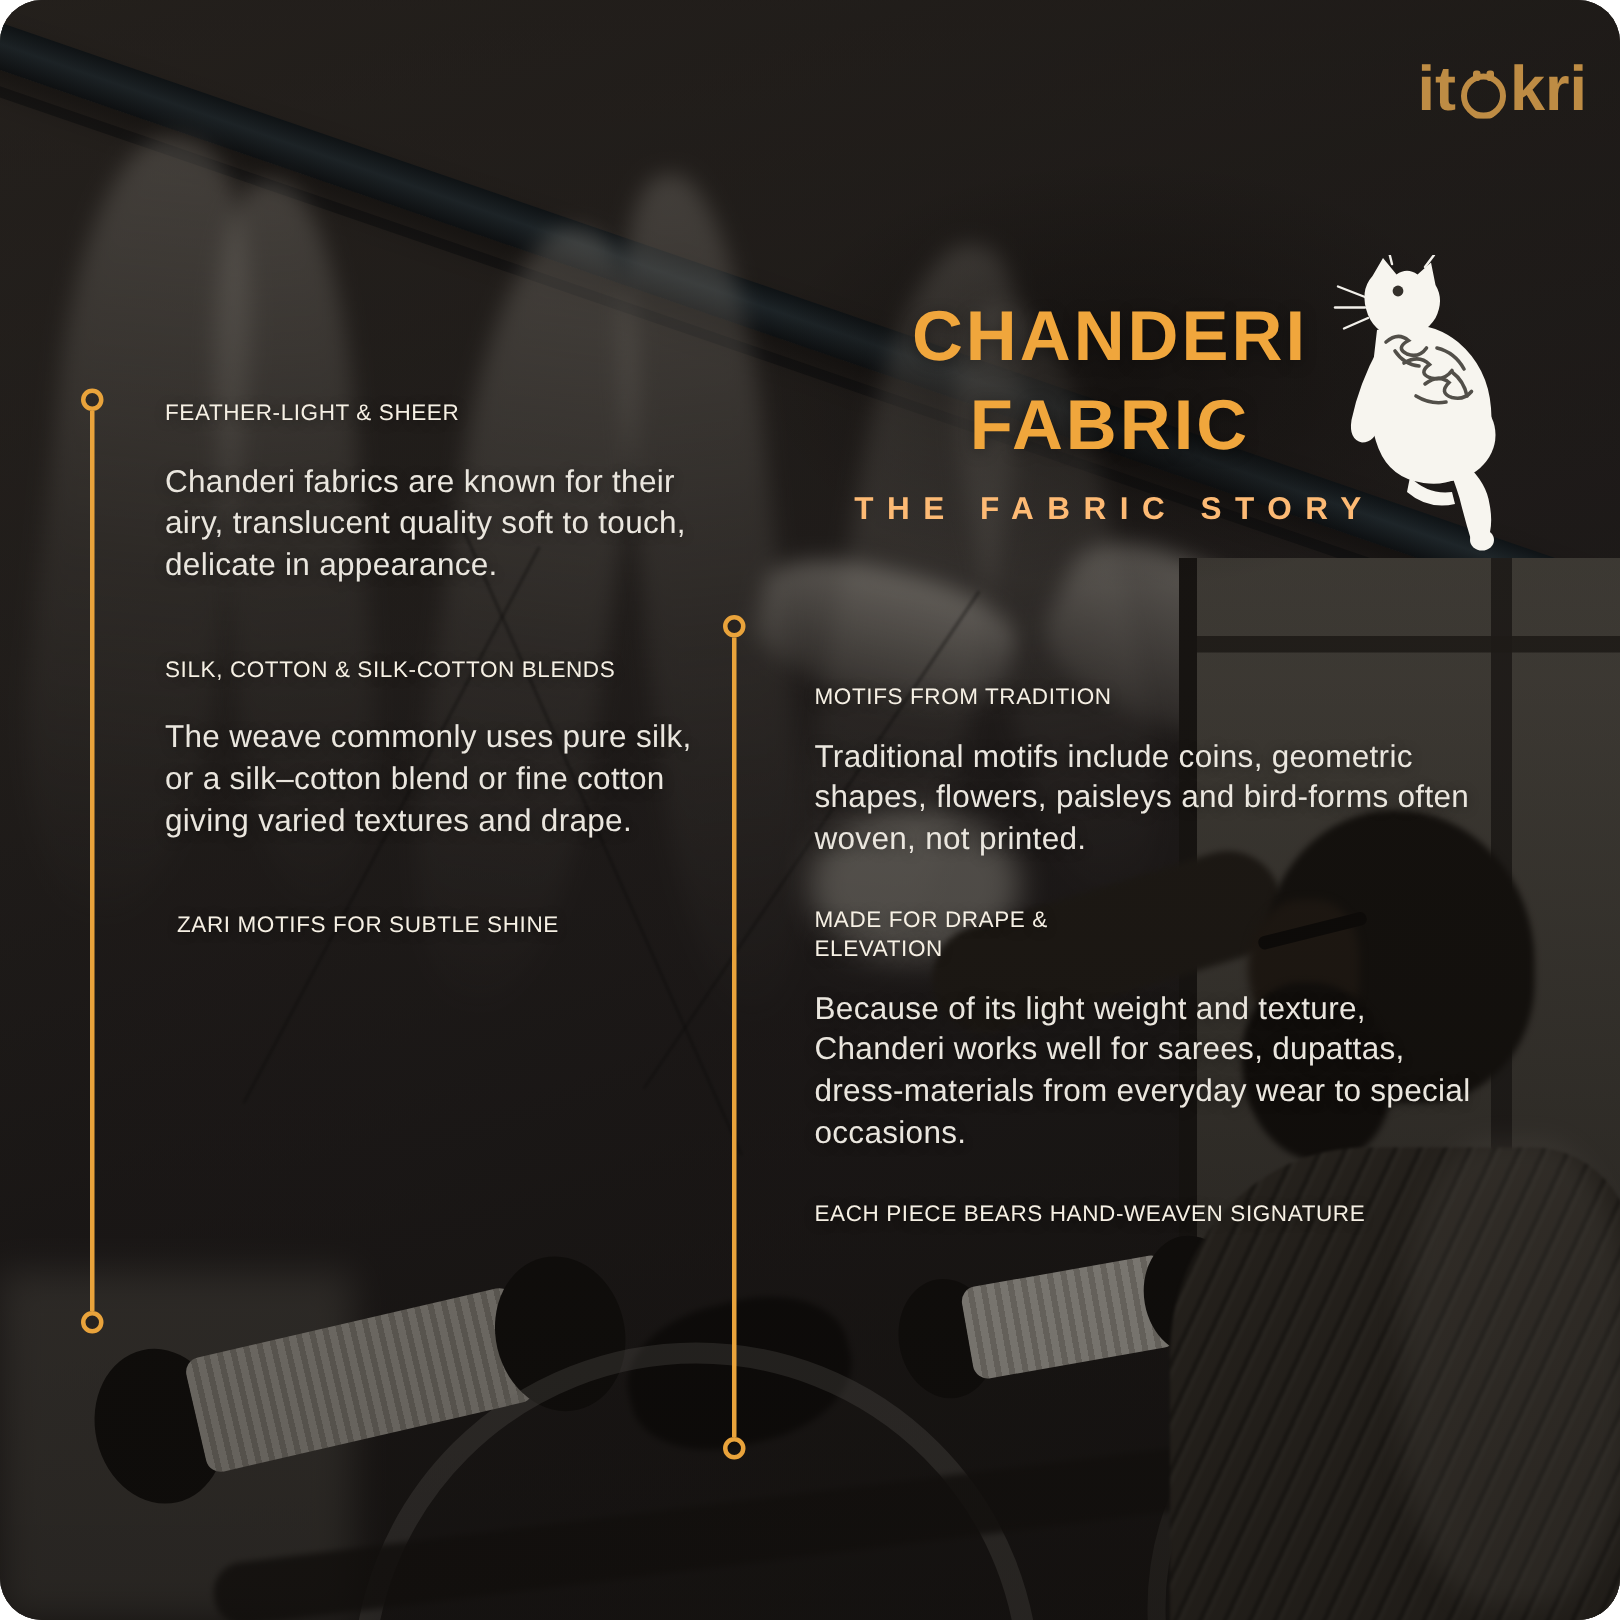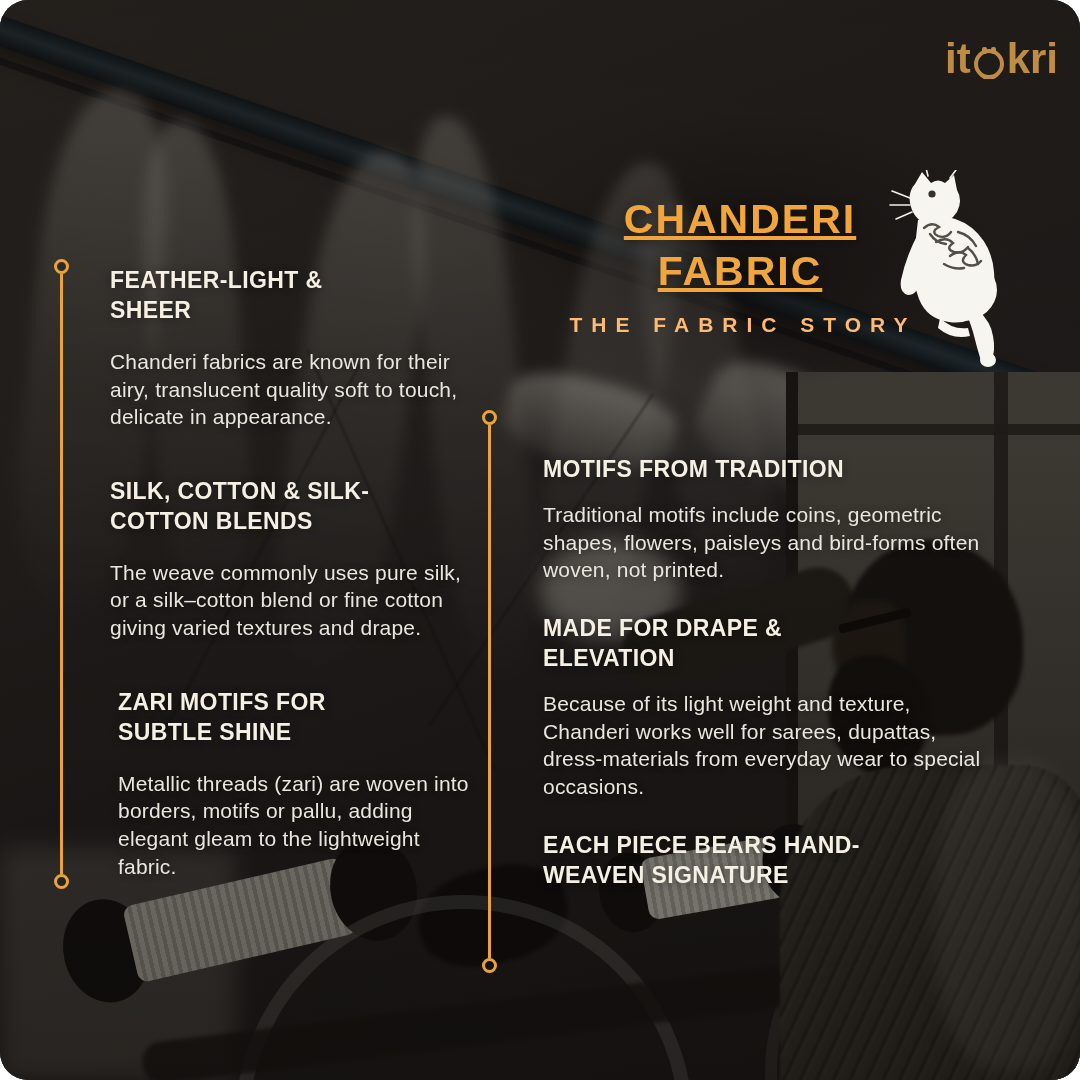--- a/index.html
+++ b/index.html
@@ -63,38 +63,38 @@
   .overlay{position:absolute;inset:0;
      background:linear-gradient(180deg,rgba(17,14,12,0.50) 0%,rgba(17,14,12,0.40) 42%,rgba(13,11,9,0.55) 100%);}
 
   
   .content{position:absolute;inset:0;}
   .logo{position:absolute;right:22px;top:38px;display:flex;align-items:center;
      color:#BE8C44;font-size:42px;font-weight:700;letter-spacing:0px;line-height:1;}
   .logo .basket-o{width:34px;height:34px;margin:6px 1px 0 1px;display:block;}
 
   .title-block{position:absolute;left:560px;top:194px;width:360px;text-align:center;}
-  .title-line{color:#F0A63C;font-size:41px;font-weight:700;letter-spacing:2px;line-height:1.26;
-     text-shadow:0 2px 10px rgba(0,0,0,0.35);text-decoration:underline;}
+  .title-line{color:#F0A63C;font-size:47px;font-weight:700;letter-spacing:2px;line-height:1.26;
+     text-shadow:0 2px 10px rgba(0,0,0,0.35);}
   .subtitle{margin-top:16px;color:#fdba74;font-size:21px;font-weight:700;letter-spacing:9px;
      white-space:nowrap;padding-left:6px;}
 
   .cat{position:absolute;left:888px;top:170px;width:134px;height:200px;}
 
   .timeline{position:absolute;display:flex;flex-direction:column;align-items:center;}
   .timeline.left{left:54px;top:259px;height:630px;}
   .timeline.right{left:482px;top:410px;height:563px;}
   .timeline .dot{width:15px;height:15px;border:3.5px solid #E9A33B;border-radius:50%;
      background:rgba(20,17,14,0.25);box-sizing:border-box;flex:0 0 auto;}
   .timeline .line{width:3px;flex:1;background:#E9A33B;}
 
   .col{position:absolute;}
   .col.left{left:110px;top:266px;width:372px;}
   .col.right{left:543px;top:455px;width:440px;}
-  .col h3{margin:0 0 22px 0;color:#F6F0E4;font-size:23px;font-weight:700;line-height:1.3;
+  .col h3{margin:0 0 22px 0;color:#F6F0E4;font-size:15px;font-weight:400;line-height:1.3;
      letter-spacing:0.4px;text-shadow:0 1px 8px rgba(0,0,0,0.4);}
   .col p{margin:0 0 46px 0;color:#EAE6DE;font-size:21px;font-weight:400;line-height:1.32;
      letter-spacing:0.2px;text-shadow:0 1px 8px rgba(0,0,0,0.4);}
   .col.right h3{margin-bottom:16px;}
   .col.right p{margin-bottom:30px;}
   .col.left .sec1 h3{max-width:230px;}
   .col.left .sec2 h3{max-width:352px;}
   .col.left .sec3 h3{max-width:300px;padding-left:8px;}
   .col.left .sec3 p{padding-left:8px;}
   .col.right .sec2 h3{max-width:240px;}
@@ -232,21 +232,20 @@
       <div class="sec1">
         <h3>FEATHER-LIGHT &amp; SHEER</h3>
         <p>Chanderi fabrics are known for their airy, translucent quality soft to touch, delicate in appearance.</p>
       </div>
       <div class="sec2">
         <h3>SILK, COTTON &amp; SILK-COTTON BLENDS</h3>
         <p>The weave commonly uses pure silk, or a silk–cotton blend or fine cotton giving varied textures and drape.</p>
       </div>
       <div class="sec3">
         <h3>ZARI MOTIFS FOR SUBTLE SHINE</h3>
-        <p>Metallic threads (zari) are woven into borders, motifs or pallu, adding elegant gleam to the lightweight fabric.</p>
       </div>
     </div>
 
     <div class="col right">
       <div class="sec1">
         <h3>MOTIFS FROM TRADITION</h3>
         <p>Traditional motifs include coins, geometric shapes, flowers, paisleys and bird-forms often woven, not printed.</p>
       </div>
       <div class="sec2">
         <h3>MADE FOR DRAPE &amp; ELEVATION</h3>

